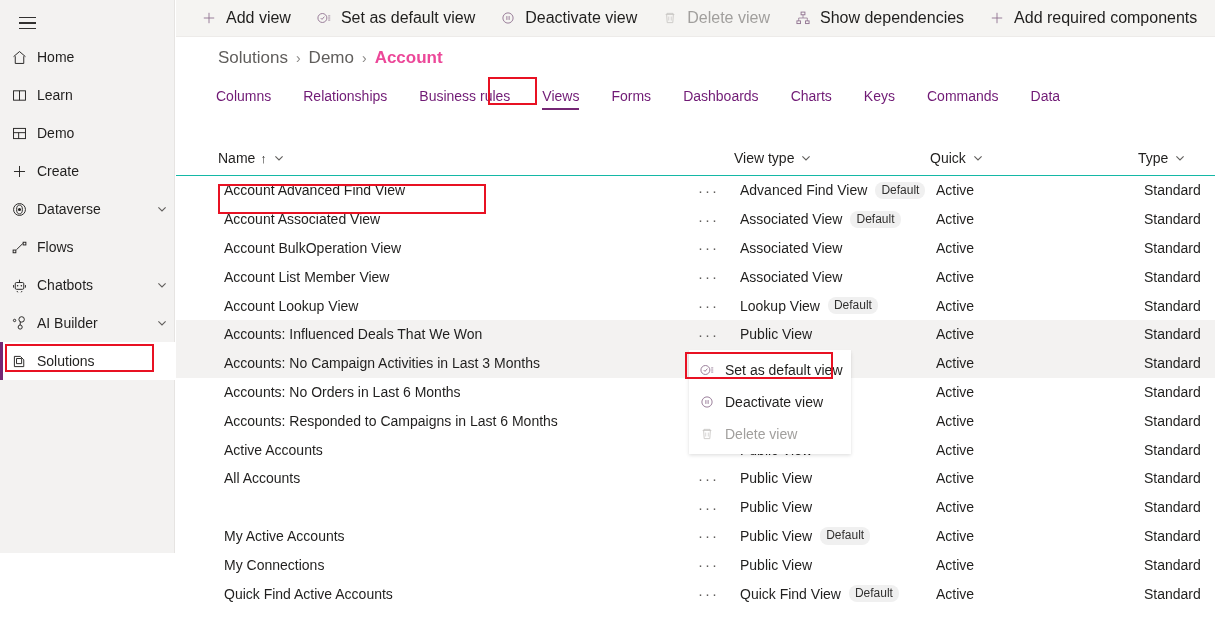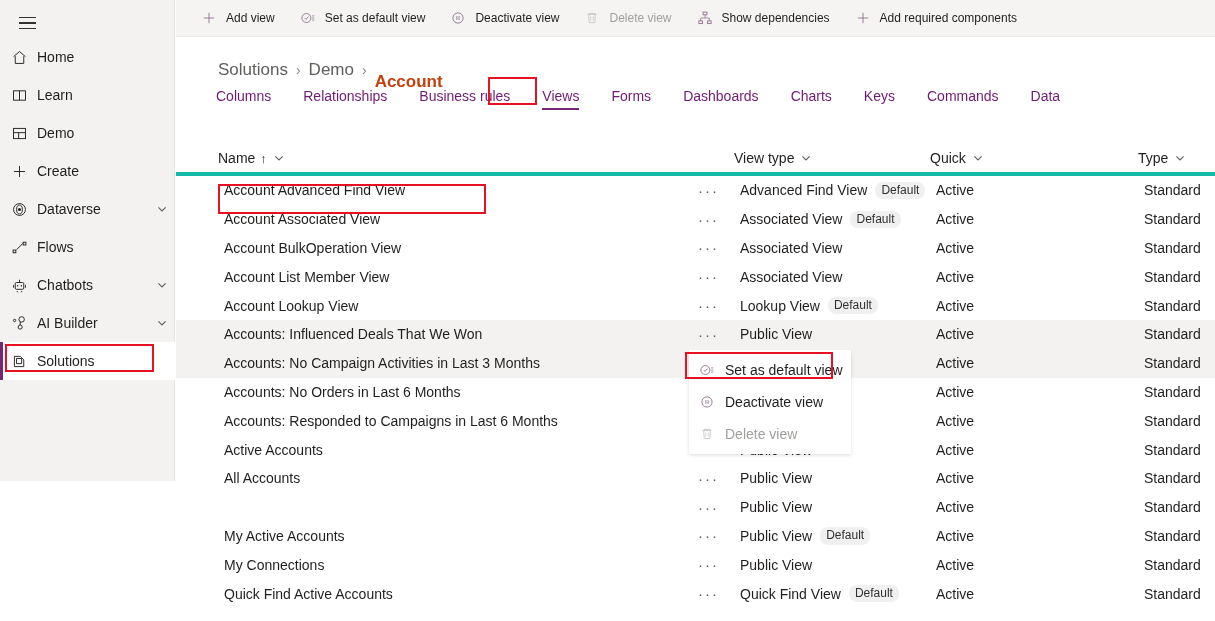--- a/index.html
+++ b/index.html
@@ -14,21 +14,21 @@
   #app {
     position: relative;
     width: 1215px; height: 621px;
     background: #ffffff;
   }
 
   
   .leftnav {
     position: absolute;
     left: 0; top: 0;
-    width: 175px; height: 481px;
+    width: 175px; height: 553px;
     background: #f3f2f1;
     border-right: 1px solid #e6e4e2;
   }
   .hamburger {
     position: absolute;
     left: 10px; top: 8px;
     width: 34px; height: 30px;
     display: flex; flex-direction: column;
     justify-content: center; align-items: center;
     gap: 4px;
@@ -118,21 +118,21 @@
   }
   .cmd .cicon {
     width: 22px;
     display: flex;
     align-items: center;
     justify-content: center;
     margin-right: 6px;
     color: #8d6e8d;
   }
   .cmd .clabel {
-    font-size: 12px;
+    font-size: 16px;
     color: #201f1e;
   }
   .cmd.disabled .clabel { color: #a19f9d; }
   .cmd.disabled .cicon { color: #c8c6c4; }
 
   
   .content {
     position: absolute;
     left: 176px; top: 37px;
     width: 1039px; height: 584px;
@@ -140,21 +140,21 @@
   }
 
   .breadcrumb {
     position: absolute;
     left: 42px; top: 11px;
     display: flex;
     align-items: center;
     font-size: 17px;
   }
   .bc-item { color: #605e5c; cursor: pointer; }
-  .bc-item.current { color: #c2410c; font-weight: bold; cursor: default; margin-top: 24px; }
+  .bc-item.current { color: #ec4899; font-weight: bold; cursor: default; }
   .bc-sep {
     color: #8a8886;
     margin: 0 8px;
     font-size: 14px;
   }
 
   .tabs {
     position: absolute;
     left: 40px; top: 47px;
     display: flex;
@@ -188,21 +188,21 @@
 
   
   .grid {
     position: absolute;
     left: 0; top: 105px;
     width: 1039px;
   }
   .ghead {
     position: relative;
     height: 34px;
-    border-bottom: 4px solid #14b8a6;
+    border-bottom: 1px solid #14b8a6;
   }
   .ghead .hcell {
     position: absolute;
     top: 8px;
     display: flex;
     align-items: center;
     font-size: 14px;
     color: #201f1e;
     cursor: pointer;
   }

